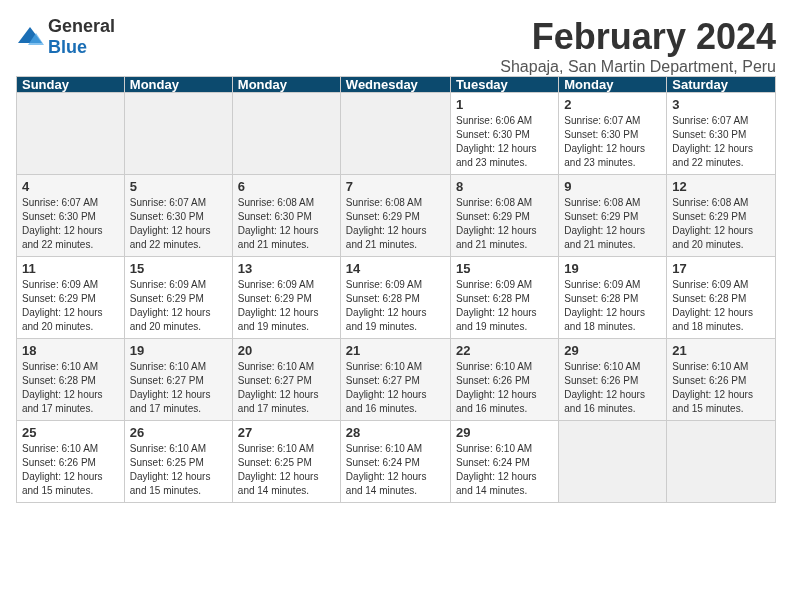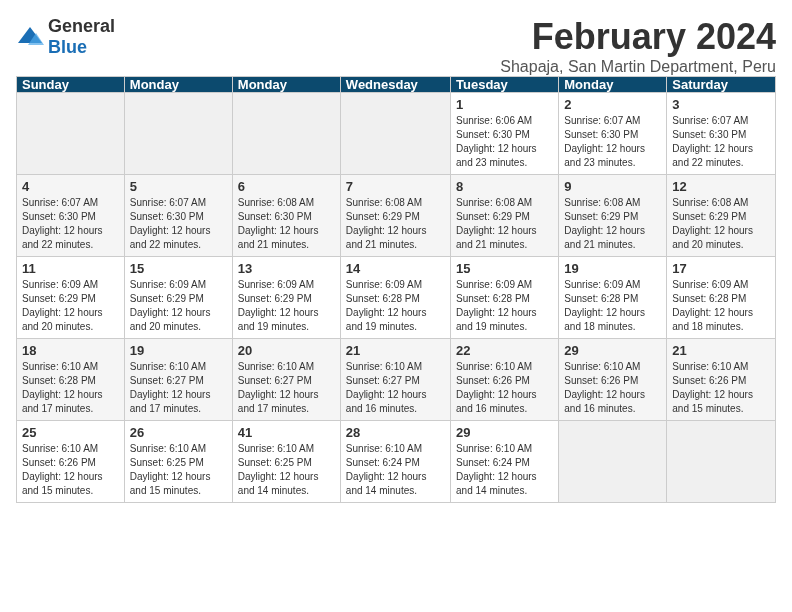--- a/index.html
+++ b/index.html
@@ -232,21 +232,21 @@
       <tr>
         <td>
           <div class="day-number">25</div>
           <div class="day-info">Sunrise: 6:10 AM<br>Sunset: 6:26 PM<br>Daylight: 12 hours and 15 minutes.</div>
         </td>
         <td>
           <div class="day-number">26</div>
           <div class="day-info">Sunrise: 6:10 AM<br>Sunset: 6:25 PM<br>Daylight: 12 hours and 15 minutes.</div>
         </td>
         <td>
-          <div class="day-number">41</div>
+          <div class="day-number">27</div>
           <div class="day-info">Sunrise: 6:10 AM<br>Sunset: 6:25 PM<br>Daylight: 12 hours and 14 minutes.</div>
         </td>
         <td>
           <div class="day-number">28</div>
           <div class="day-info">Sunrise: 6:10 AM<br>Sunset: 6:24 PM<br>Daylight: 12 hours and 14 minutes.</div>
         </td>
         <td>
           <div class="day-number">29</div>
           <div class="day-info">Sunrise: 6:10 AM<br>Sunset: 6:24 PM<br>Daylight: 12 hours and 14 minutes.</div>
         </td>

